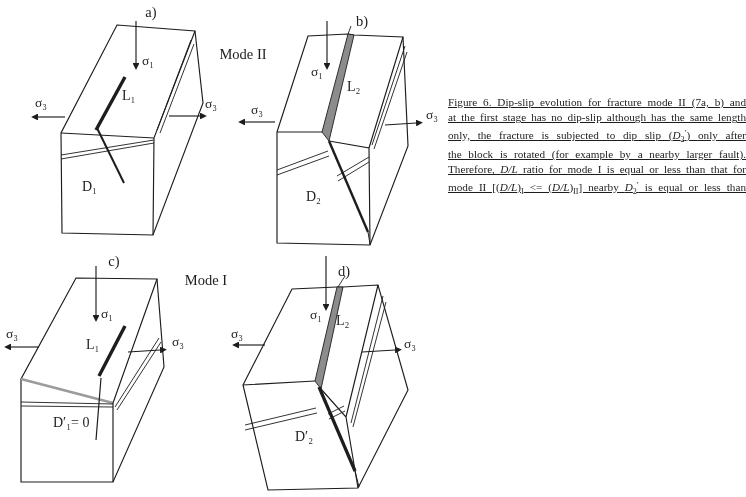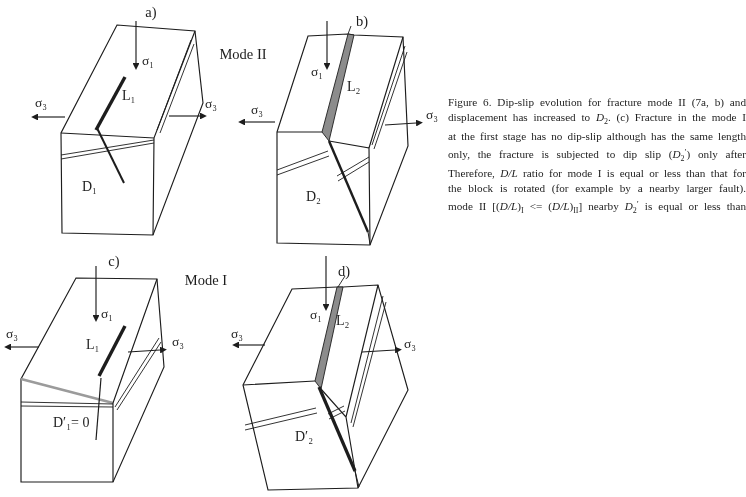--- a/index.html
+++ b/index.html
@@ -5,21 +5,21 @@
   html,body{margin:0;padding:0;background:#ffffff;}
   #stage{position:relative;width:746px;height:497px;background:#ffffff;overflow:hidden;
          font-family:"Liberation Serif","DejaVu Serif",serif;color:#1d1d1d;}
   svg{position:absolute;left:0;top:0;}
   svg text{font-family:"Liberation Serif","DejaVu Serif",serif;fill:#1d1d1d;}
   .tag{font-size:14.5px;}
   .mode{font-size:14.5px;}
   .sig{font-size:13.5px;}
   .lbl{font-size:14px;}
   .caption{position:absolute;left:448px;top:95px;width:298px;
-           font-size:11.2px;line-height:15.45px;color:#1d1d1d;}
+           font-size:11.2px;line-height:15.45px;color:#1d1d1d;text-decoration:underline;}
   .cap-line{text-align:justify;text-align-last:justify;white-space:nowrap;}
   .cap-line.last{text-align-last:left;}
   .ci{font-style:italic;}
   .cs{font-size:8px;vertical-align:-2.5px;}
   .cp{font-size:9px;vertical-align:3px;}
 </style>
 </head>
 <body>
 
 <div id="stage">
@@ -108,21 +108,20 @@
     <text class="sig" x="322" y="319" text-anchor="end" stroke="none" fill="#1d1d1d">σ₁</text>
     <text class="sig" x="237" y="338" text-anchor="middle" stroke="none" fill="#1d1d1d">σ₃</text>
     <text class="sig" x="410" y="348" text-anchor="middle" stroke="none" fill="#1d1d1d">σ₃</text>
     <text class="lbl" x="336" y="325" stroke="none" fill="#1d1d1d">L₂</text>
     <text class="lbl" x="295" y="441" stroke="none" fill="#1d1d1d">D′₂</text>
   </g>
 </svg>
 
 <div class="caption">
       <div class="cap-line"><span>Figure 6. Dip-slip evolution for fracture mode II (7a, b) and</span></div>
-      <div class="cap-line"><span>displacement has increased to </span><span class="ci">D</span><span class="cs">2</span><span>. (c) Fracture in the mode I</span></div>
       <div class="cap-line"><span>at the first stage has no dip-slip although has the same length</span></div>
       <div class="cap-line"><span>only, the fracture is subjected to dip slip (</span><span class="ci">D</span><span class="cs">2</span><span class="cp">′</span><span>) only after</span></div>
+      <div class="cap-line"><span>the block is rotated (for example by a nearby larger fault).</span></div>
       <div class="cap-line"><span>Therefore, </span><span class="ci">D/L</span><span> ratio for mode I is equal or less than that for</span></div>
-      <div class="cap-line"><span>the block is rotated (for example by a nearby larger fault).</span></div>
       <div class="cap-line"><span>mode II [(</span><span class="ci">D/L</span><span>)</span><span class="cs">I</span><span> &lt;= (</span><span class="ci">D/L</span><span>)</span><span class="cs">II</span><span>] nearby </span><span class="ci">D</span><span class="cs">2</span><span class="cp">′</span><span> is equal or less than</span></div>
     </div>
 
 </div>
 
 </body></html>

